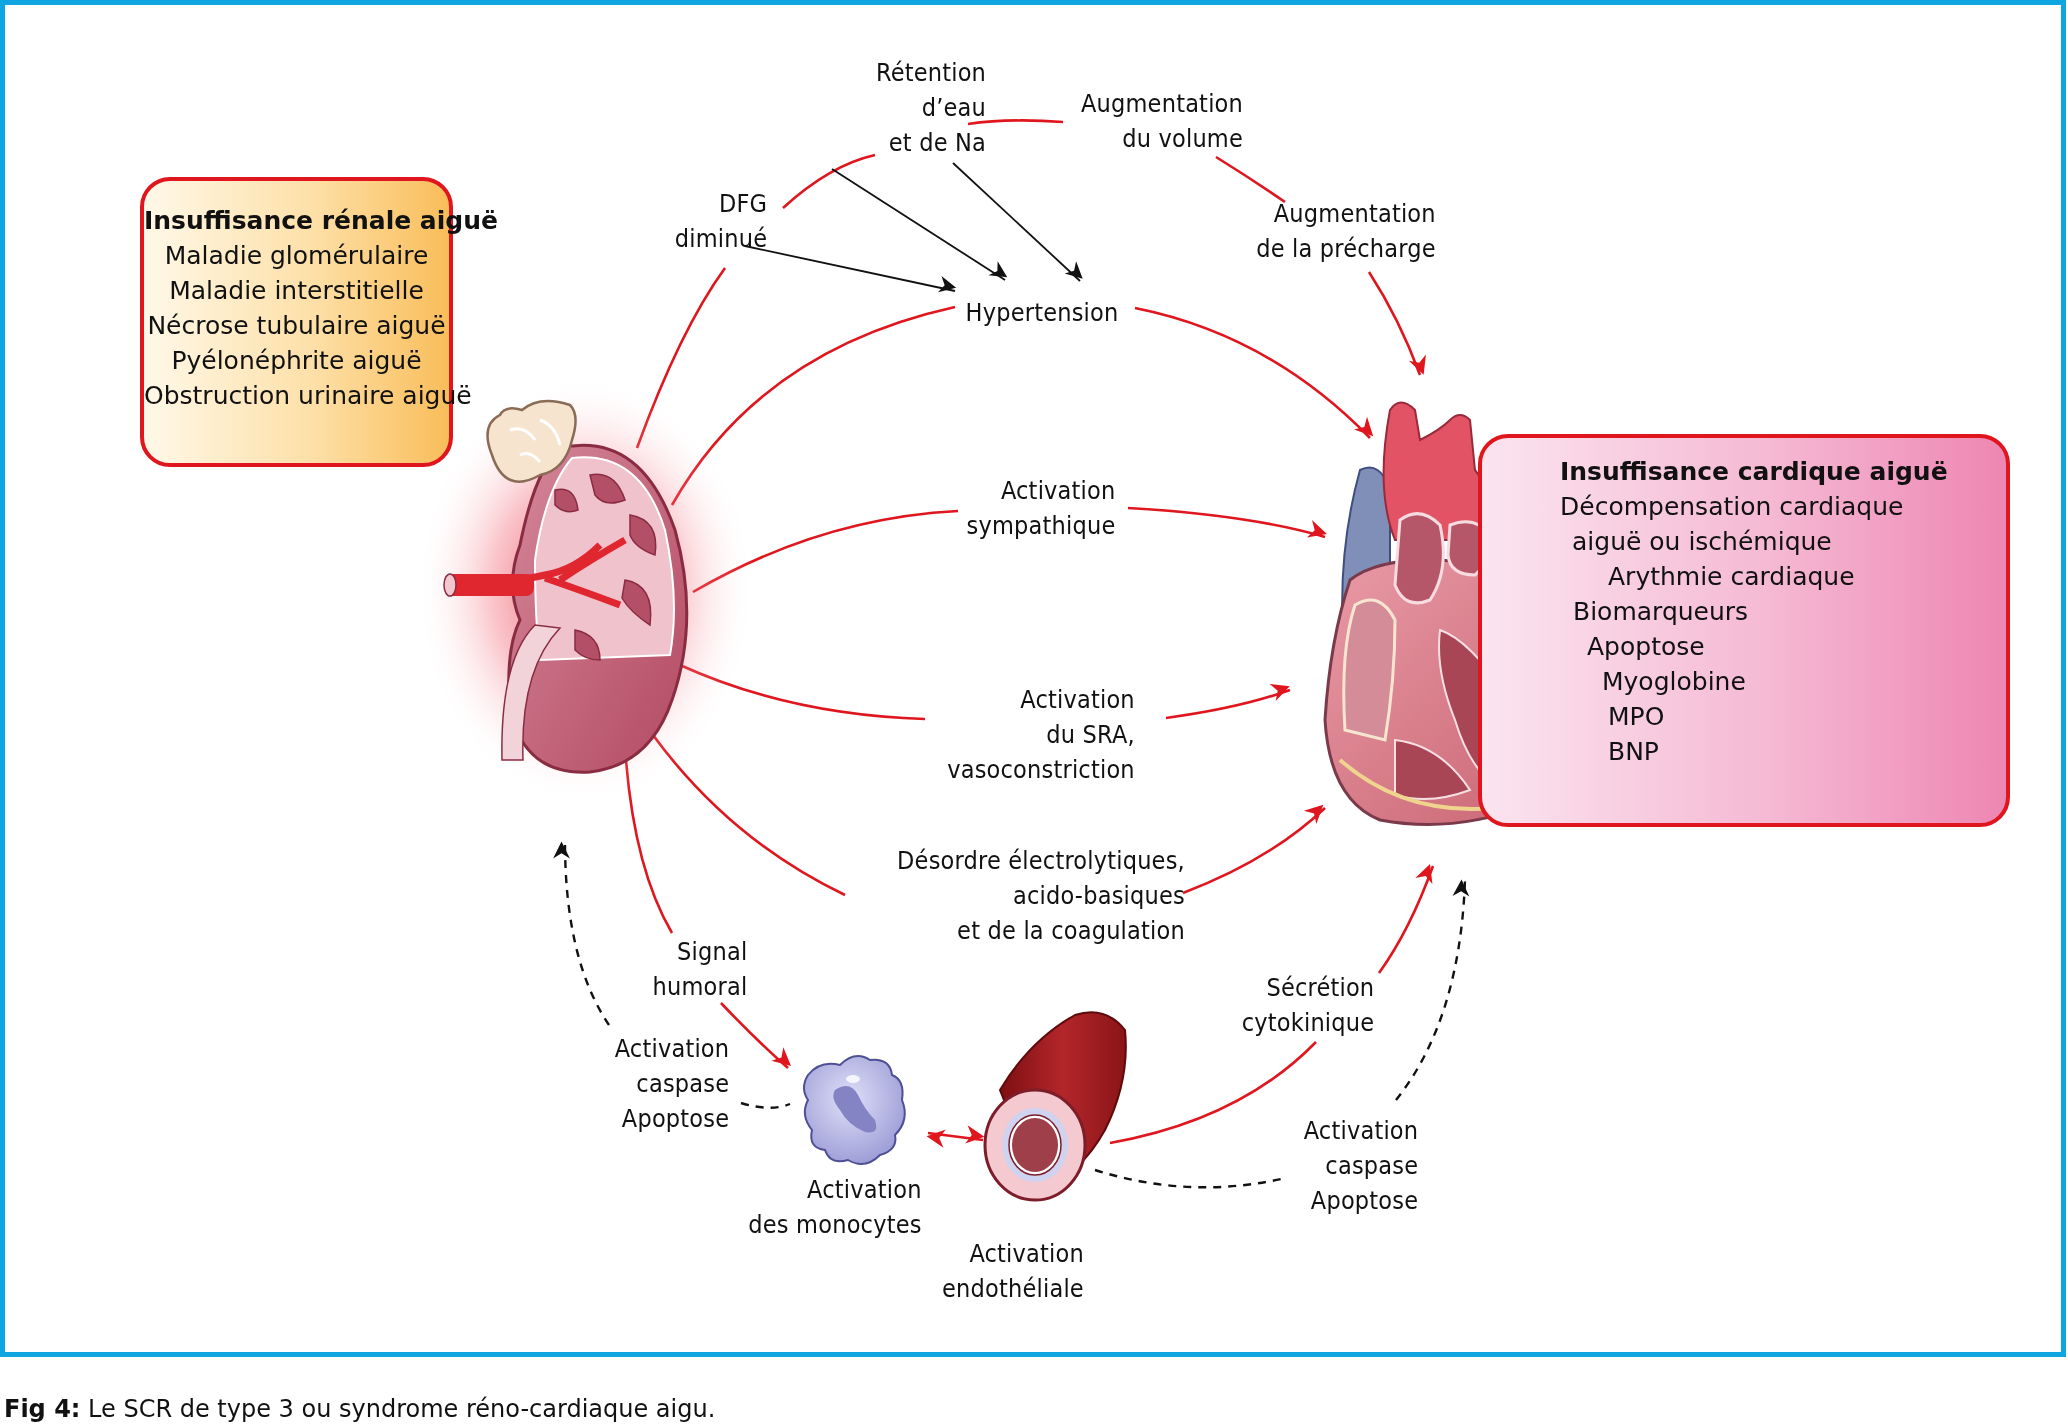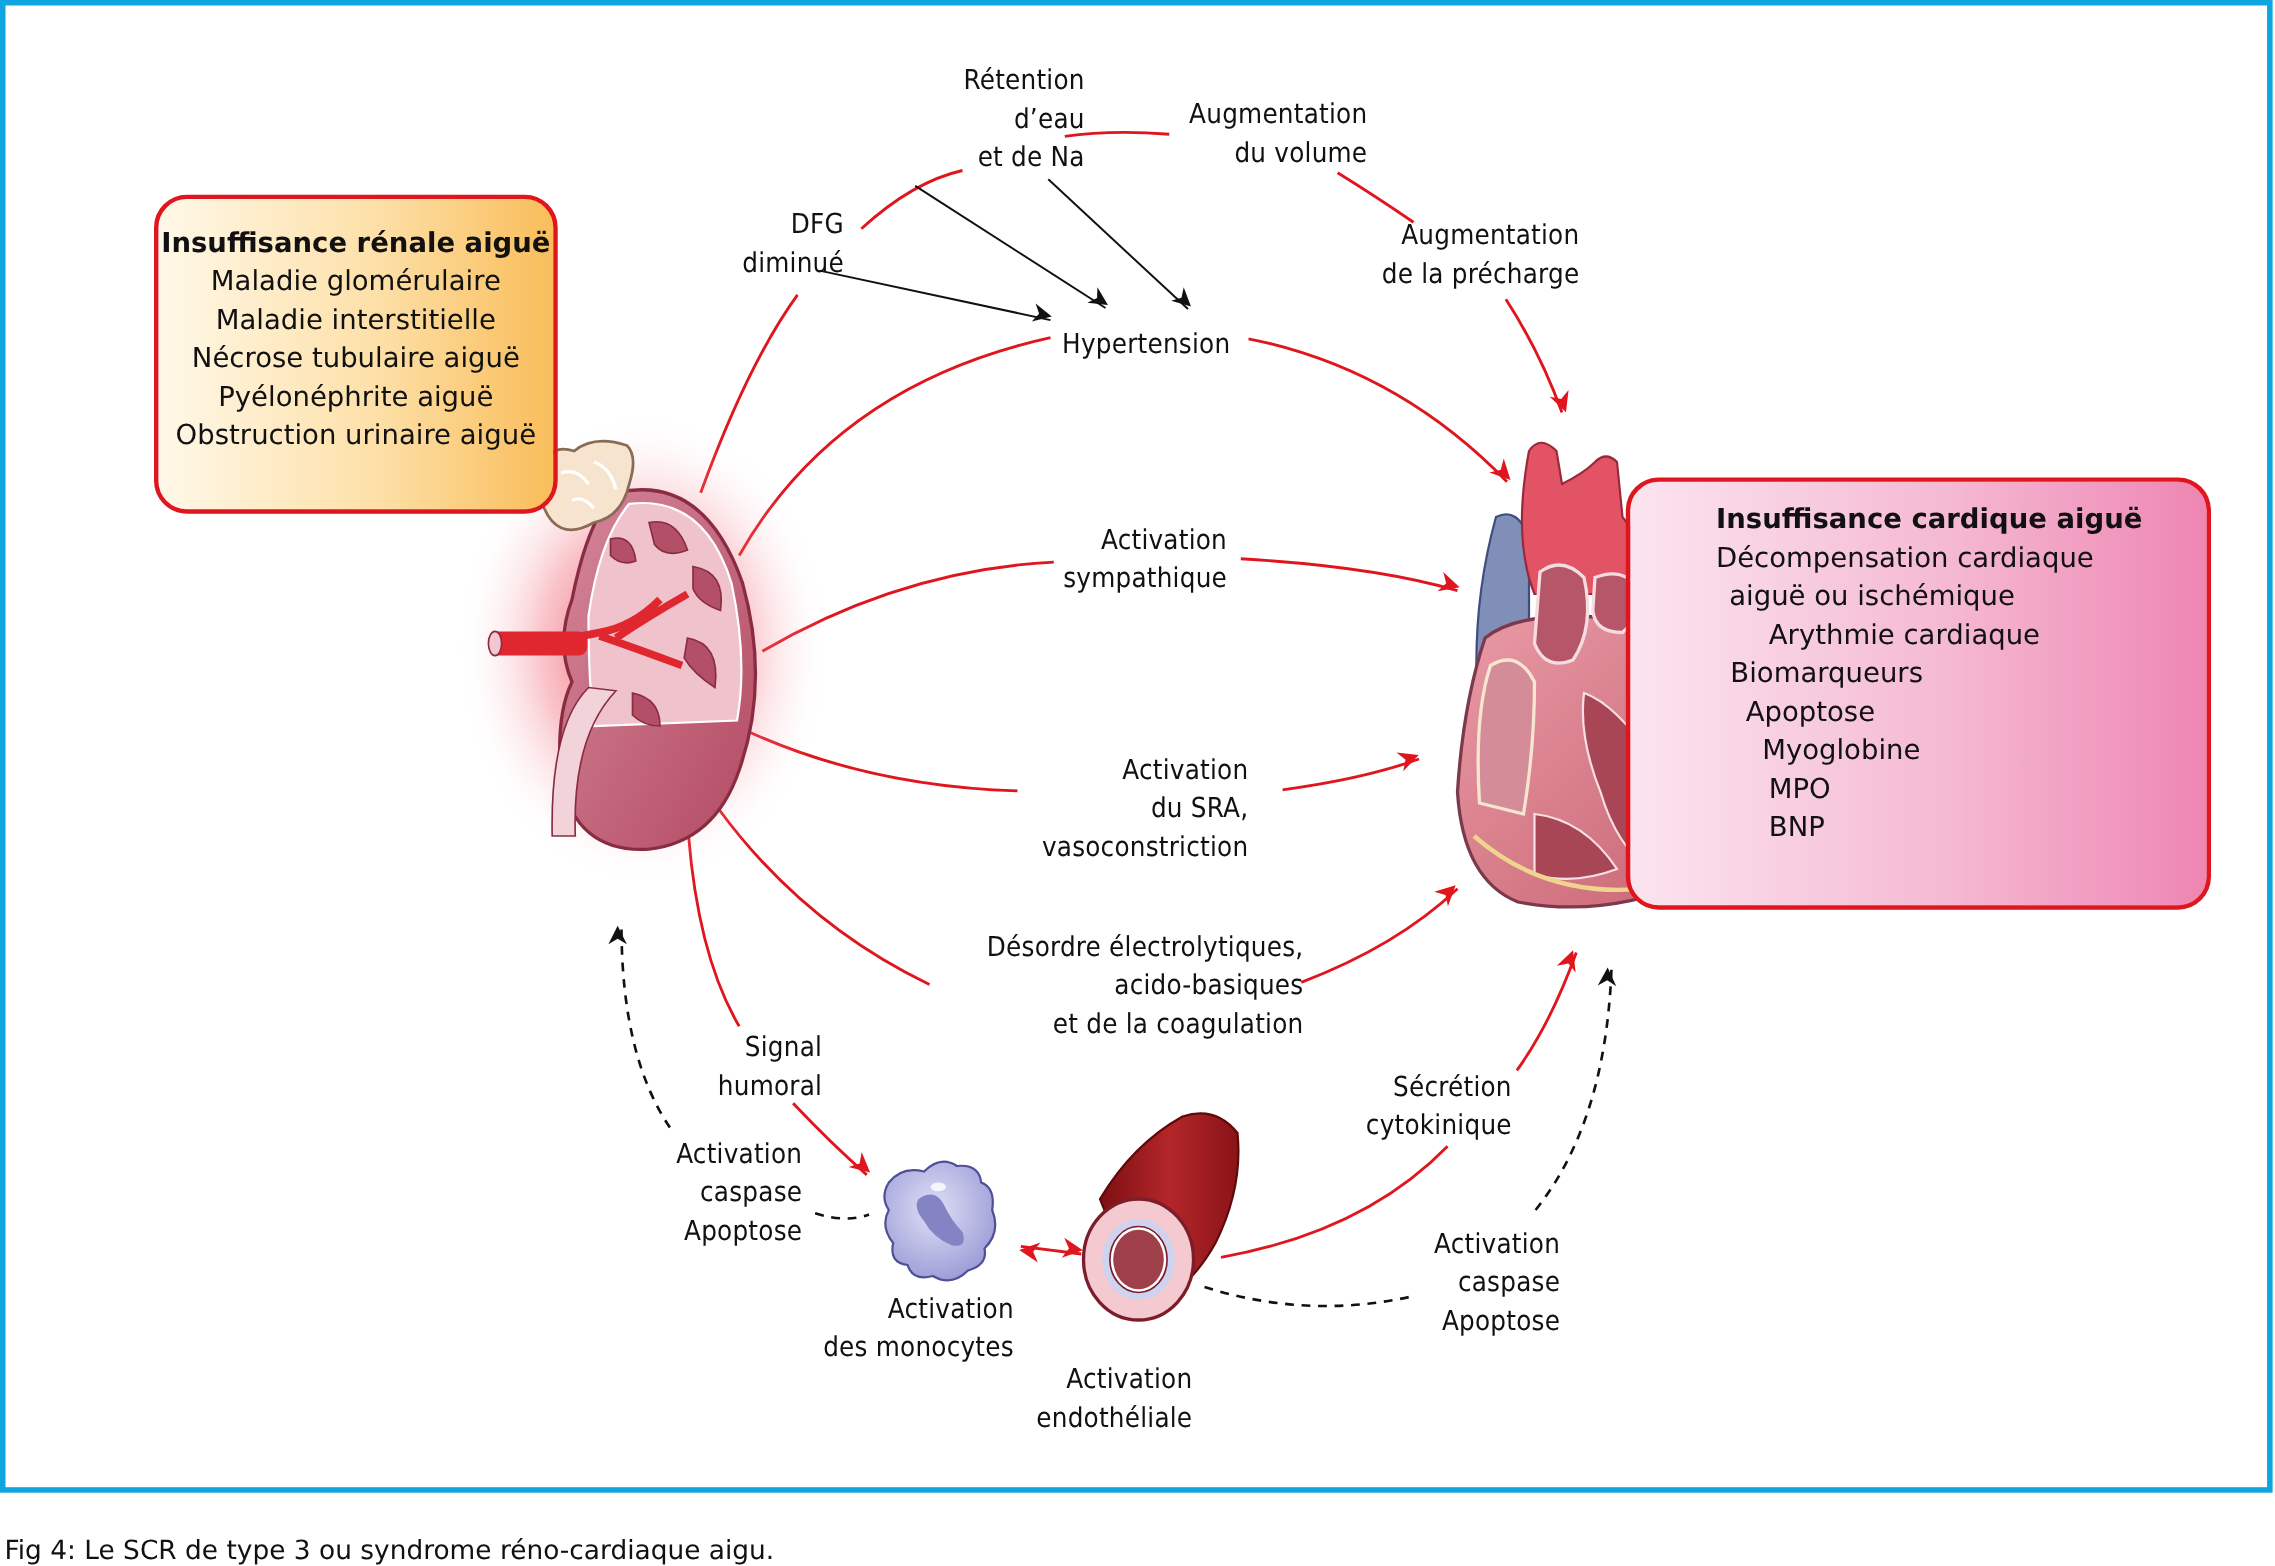--- a/index.html
+++ b/index.html
@@ -6,33 +6,33 @@
   body { width:2068px; height:1424px; position:relative; overflow:hidden;
          font-family:"DejaVu Sans Condensed","DejaVu Sans", sans-serif; color:#111; }
   #stage { position:absolute; left:0; top:0; width:2068px; height:1424px; }
   .frame { position:absolute; left:0; top:0; width:2056px; height:1347px;
            border:5px solid #0ea5e0; }
   .lbl { position:absolute; text-align:right; font-size:25px; line-height:35px;
          white-space:nowrap; transform:translateX(-50%); letter-spacing:0.2px;
          font-family:"DejaVu Sans", sans-serif; font-stretch:condensed; }
   .lbl span { display:block; }
   .box { position:absolute; border:4px solid #e0161e; border-radius:30px; box-sizing:border-box; }
-  .renal-box { left:140px; top:177px; width:367px; height:290px;
+  .renal-box { left:140px; top:177px; width:313px; height:290px;
                background:linear-gradient(90deg,#fff8e8 0%,#fde0a8 55%,#f9bd5a 100%); }
   .cardiac-box { left:1478px; top:434px; width:532px; height:393px;
                  background:linear-gradient(90deg,#fbe4ef 0%,#f5b9d3 55%,#ee86b2 100%); }
   .box-text { position:absolute; font-size:25px; line-height:35px; white-space:nowrap;
               font-family:"DejaVu Sans", sans-serif; }
   .renal-text { left:0; right:0; top:22px; text-align:center; }
   .renal-text .title, .cardiac-text .title { font-weight:bold; }
   .cardiac-text { left:78px; top:16px; }
   .cardiac-text span { display:block; }
   .caption { position:absolute; left:4px; top:1395px; font-size:24px;
              font-family:"DejaVu Sans", sans-serif; }
-  .caption b { font-weight:normal; }
+  .caption b { font-weight:bold; }
   svg.overlay { position:absolute; left:0; top:0; }
 </style>
 </head>
 <body>
 
 <div id="stage">
   <div class="frame"></div>
 
   <svg class="overlay" width="2068" height="1424" viewBox="0 0 2068 1424">
     <defs>

